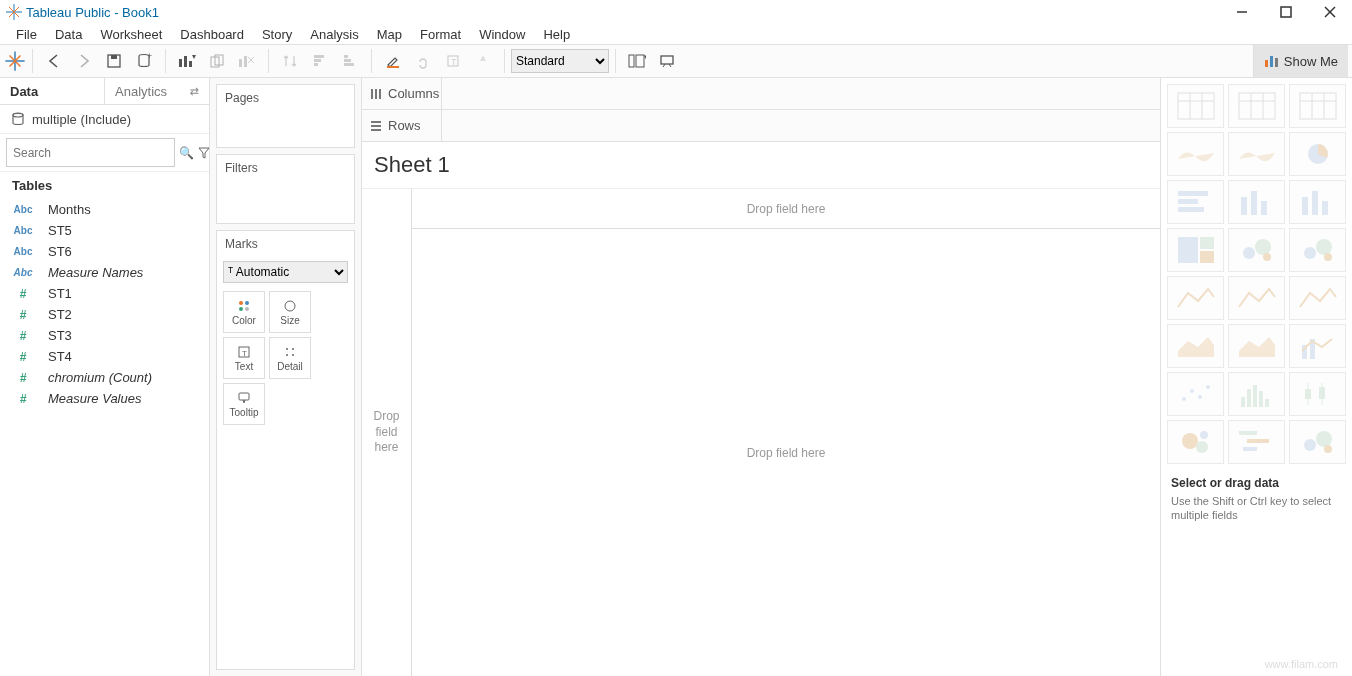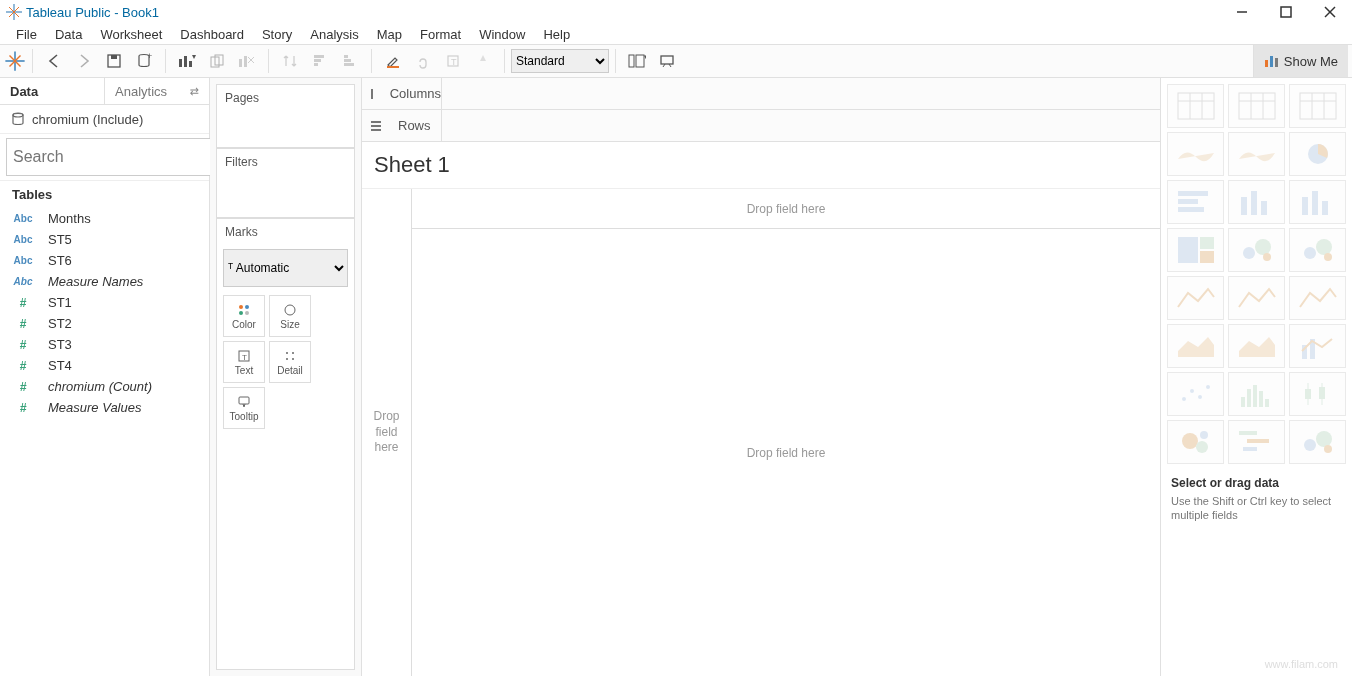--- a/index.html
+++ b/index.html
@@ -29,46 +29,46 @@
 
 
 .data-panel { width: 210px; border-right: 1px solid #e0e0e0; display: flex; flex-direction: column; background:#fff; }
 .data-tabs { display: flex; border-bottom: 1px solid #e0e0e0; }
 .data-tabs .tab { flex: 1; height: 26px; display: flex; align-items: center; padding: 0 10px; font-size: 13px; }
 .data-tabs .tab.active { font-weight: 600; border-right: 1px solid #e0e0e0; }
 .data-tabs .tab:not(.active) { color: #777; }
 .data-tabs .tab .swap { margin-left: auto; color:#888; font-size:11px;}
 .ds-row { display: flex; align-items: center; gap: 6px; padding: 6px 10px; font-size: 13px; color:#444;}
 .search-row { display: flex; align-items: center; gap: 4px; padding: 4px 6px; border-top:1px solid #eee; border-bottom:1px solid #eee;}
-.search-row input { flex: 1; height: 38px; border: 1px solid #ccc; padding: 11px 6px; font-size: 16px; }
+.search-row input { flex: 1; height: 29px; border: 1px solid #ccc; padding: 11px 6px; font-size: 12px; }
 .search-row .mini { width: 18px; height: 18px; display:flex; align-items:center; justify-content:center; color:#666;}
 .tables-hdr { padding: 6px 12px; font-weight: 600; font-size: 13px; }
 .field-list { padding: 0 6px; }
 .field-row { display: flex; align-items: center; gap: 14px; padding: 2px 6px; font-size: 13px; height:21px;}
 .field-row .ico { width: 22px; text-align: center; font-size: 10px; font-weight: 600; }
 .field-row .ico.abc { color: #4b8bbe; }
 .field-row .ico.num { color: #39a27a; font-size:12px;}
 .field-row.italic { font-style: italic; }
 
 
-.shelves { width: 152px; border-right: 1px solid #e0e0e0; display: flex; flex-direction: column; padding: 6px; background:#f9f9f9;}
+.shelves { width: 152px; border-right: 1px solid #e0e0e0; display: flex; flex-direction: column; gap: 6px; padding: 6px; background:#f9f9f9;}
 .shelf { border: 1px solid #ddd; background: #fff; }
 .shelf .shelf-title { padding: 6px 8px; font-size: 12px; color:#555;}
 .shelf.pages { height: 64px; }
 .shelf.filters { height: 70px; }
 .shelf.marks { flex: 1; }
-.marks select { width: calc(100% - 12px); margin: 4px 6px; height: 38px; border: 1px solid #ccc; font-size: 12px; }
+.marks select { width: calc(100% - 12px); margin: 4px 6px; height: 22px; border: 1px solid #ccc; font-size: 12px; }
 .marks .mark-grid { display: flex; flex-wrap: wrap; gap: 4px; padding: 4px 6px; }
 .marks .cell { width: 42px; height: 42px; border: 1px solid #ddd; display: flex; flex-direction: column; align-items: center; justify-content: center; font-size: 10px; color:#555; gap:2px;}
 .marks .cell svg { width:14px; height:14px; }
 
 
 .canvas-area { flex: 1; display: flex; flex-direction: column; }
 .rc-shelf { height: 32px; border-bottom: 1px solid #e0e0e0; display: flex; align-items: center; background:#fbfbfb;}
-.rc-shelf .lbl { width: 80px; display: flex; align-items: center; gap: 16px; padding-left: 8px; color:#555; font-size:13px; border-right:1px solid #e0e0e0; height:100%;}
+.rc-shelf .lbl { width: 80px; display: flex; align-items: center; gap: 6px; padding-left: 8px; color:#555; font-size:13px; border-right:1px solid #e0e0e0; height:100%;}
 .sheet-head { padding: 10px 12px; font-size: 22px; font-weight: 300; color:#333; border-bottom:1px solid #eee;}
 .viz { flex: 1; display: flex; }
 .viz .yaxis { width: 50px; border-right: 1px solid #ddd; display:flex; align-items:center; justify-content:center;}
 .viz .yaxis .drop { color:#999; font-size:12px; text-align:center; line-height:1.3;}
 .viz .plot { flex:1; display:flex; flex-direction:column;}
 .viz .plot .x-top { height:40px; border-bottom:1px solid #ddd; display:flex; align-items:center; justify-content:center; color:#999; font-size:12px;}
 .viz .plot .body { flex:1; display:flex; align-items:center; justify-content:center; color:#999; font-size:12px;}
 
 
 .showme-panel { width: 192px; border-left: 1px solid #e0e0e0; padding: 6px; background:#fff; display:flex; flex-direction:column; gap:6px;}
@@ -263,21 +263,21 @@
       <div class="tab">
           <span>Analytics</span>
           <span class="swap">⇄</span>
         </div>
     </div>
     <div class="ds-row">
       <svg width="16" height="16">
           <path d="M3 4 C3 2 13 2 13 4 V12 C13 14 3 14 3 12 Z" fill="none" stroke="#666" stroke-width="1.2"></path>
           <ellipse cx="8" cy="4" rx="5" ry="2" fill="none" stroke="#666" stroke-width="1.2"></ellipse>
         </svg>
-      <span>chromium (Include)</span>
+      <span>multiple (Include)</span>
     </div>
     <div class="search-row">
       <input placeholder="Search" style="">
       <span class="mini">🔍</span>
       <span class="mini">
           <svg width="12" height="12">
             <path d="M1 1h10L7 6v5l-2-1V6Z" fill="none" stroke="#666"></path>
           </svg>
         </span>
       <span class="mini">

